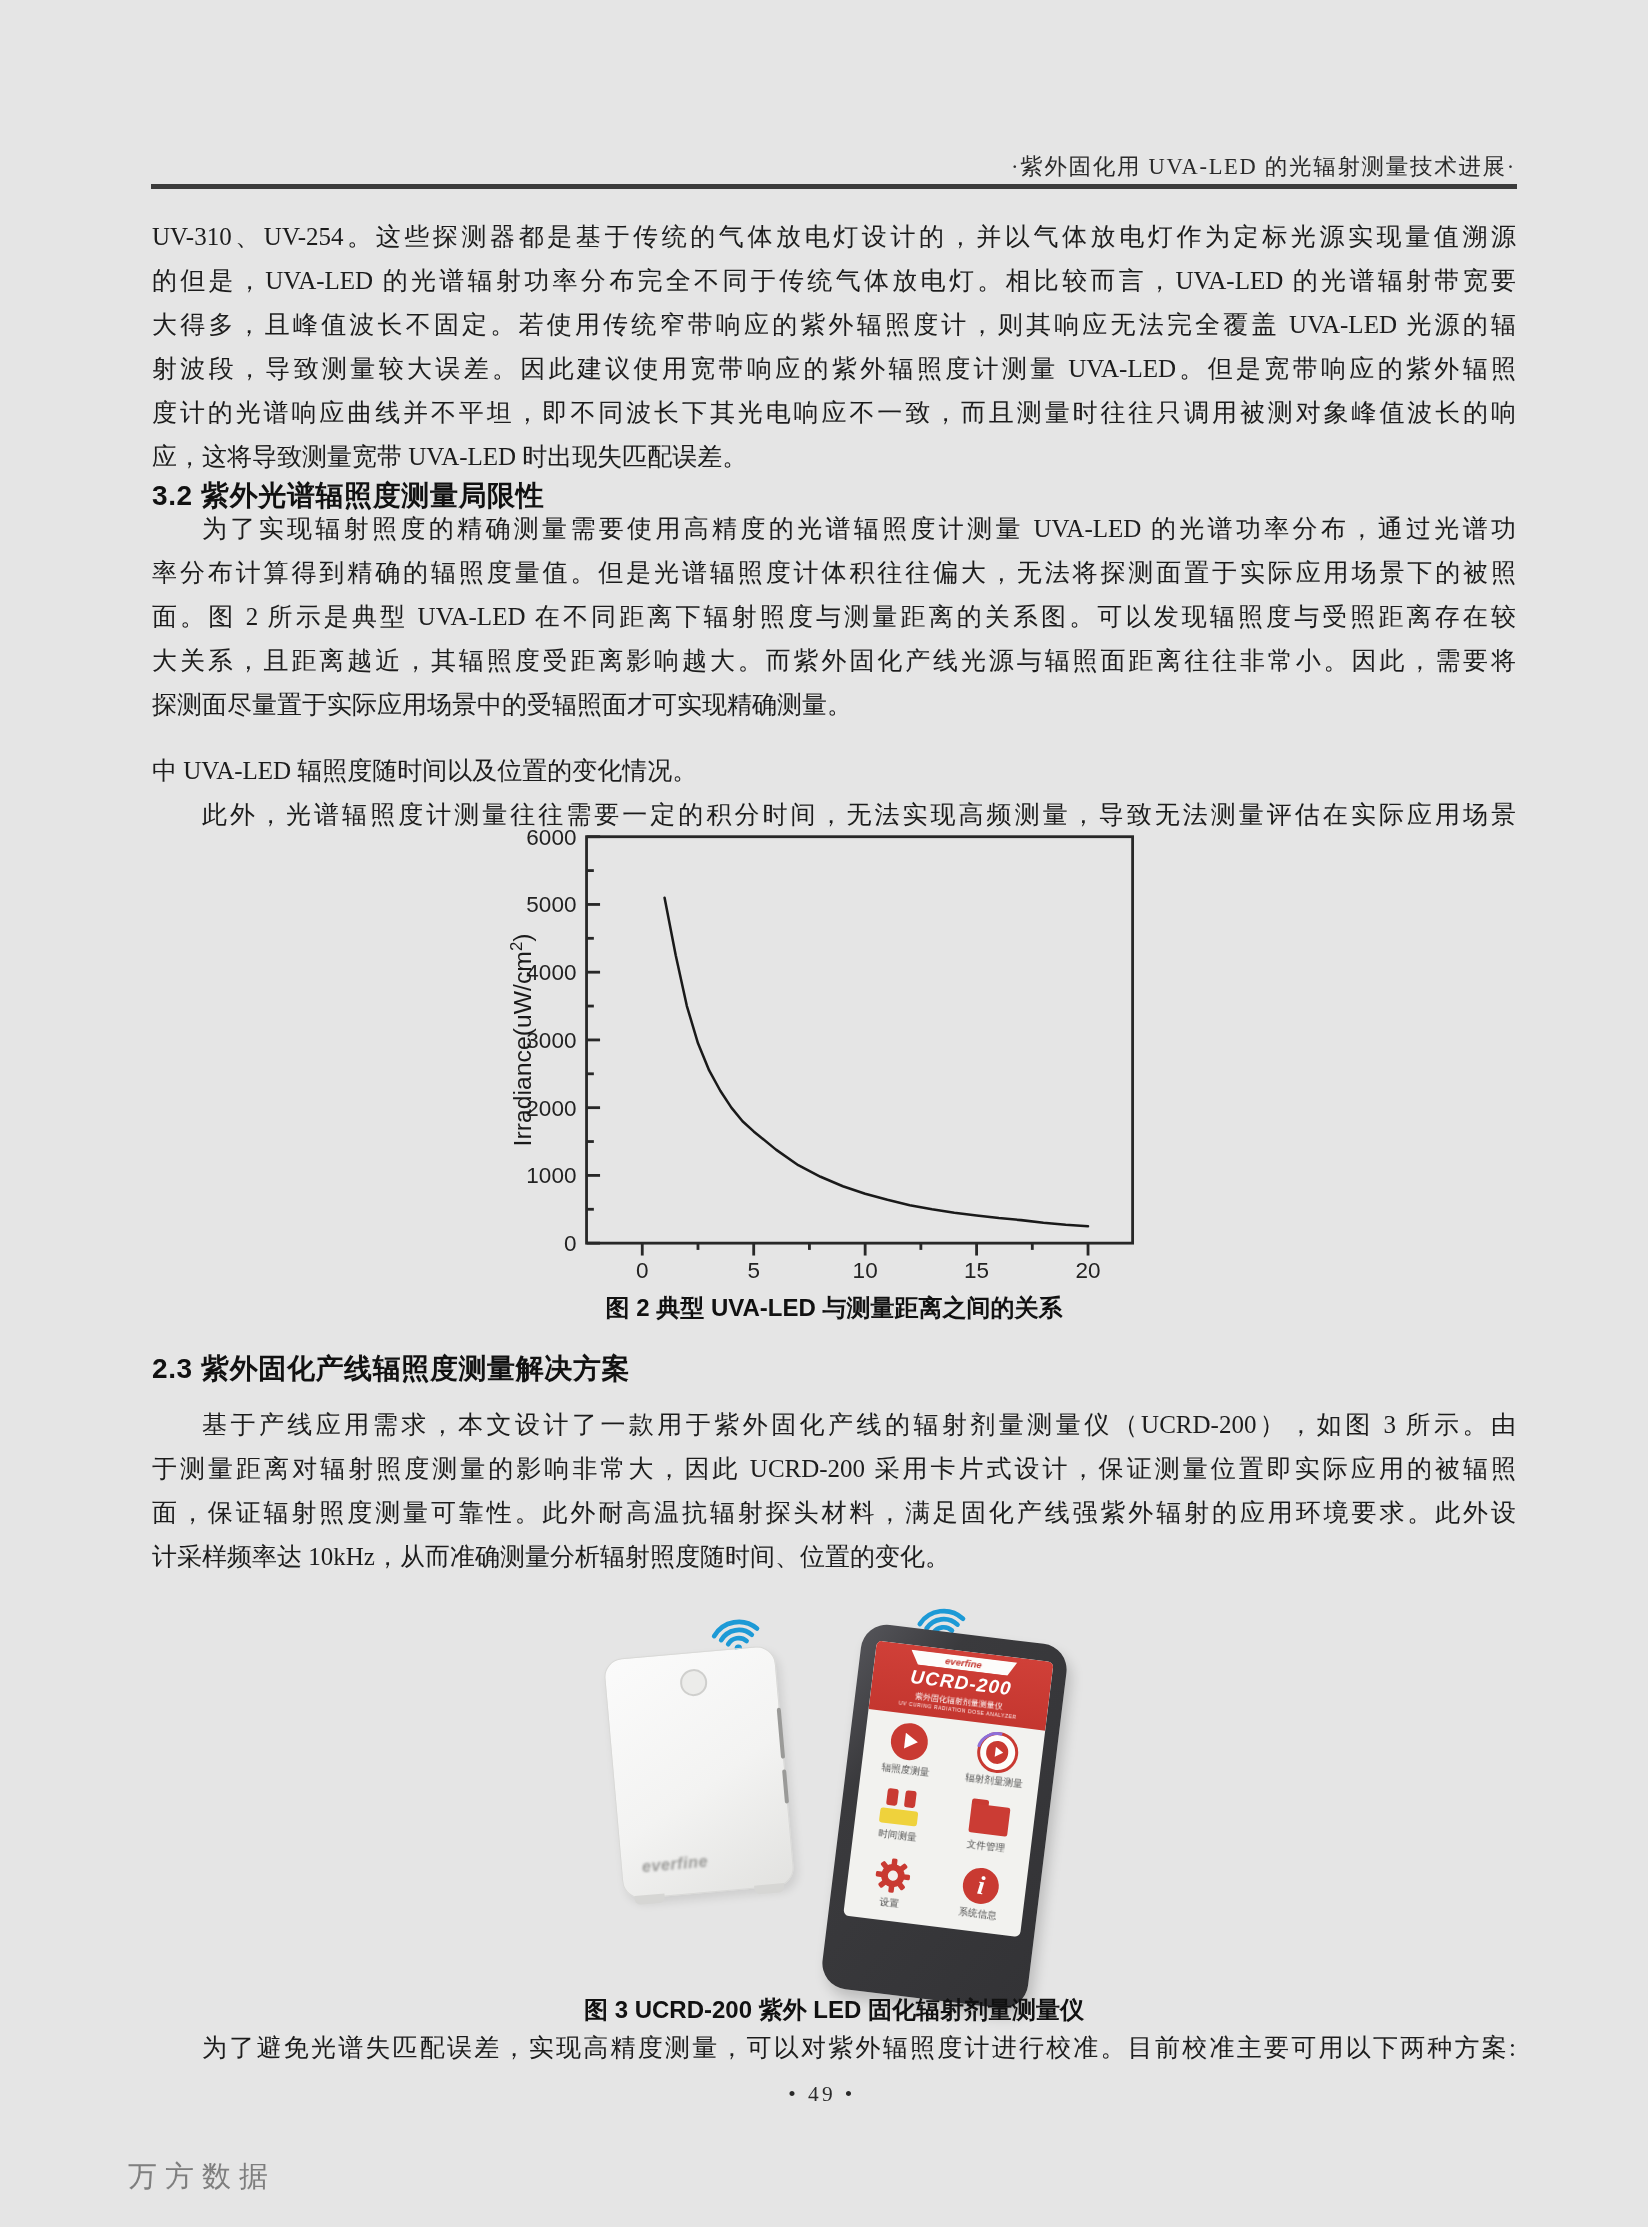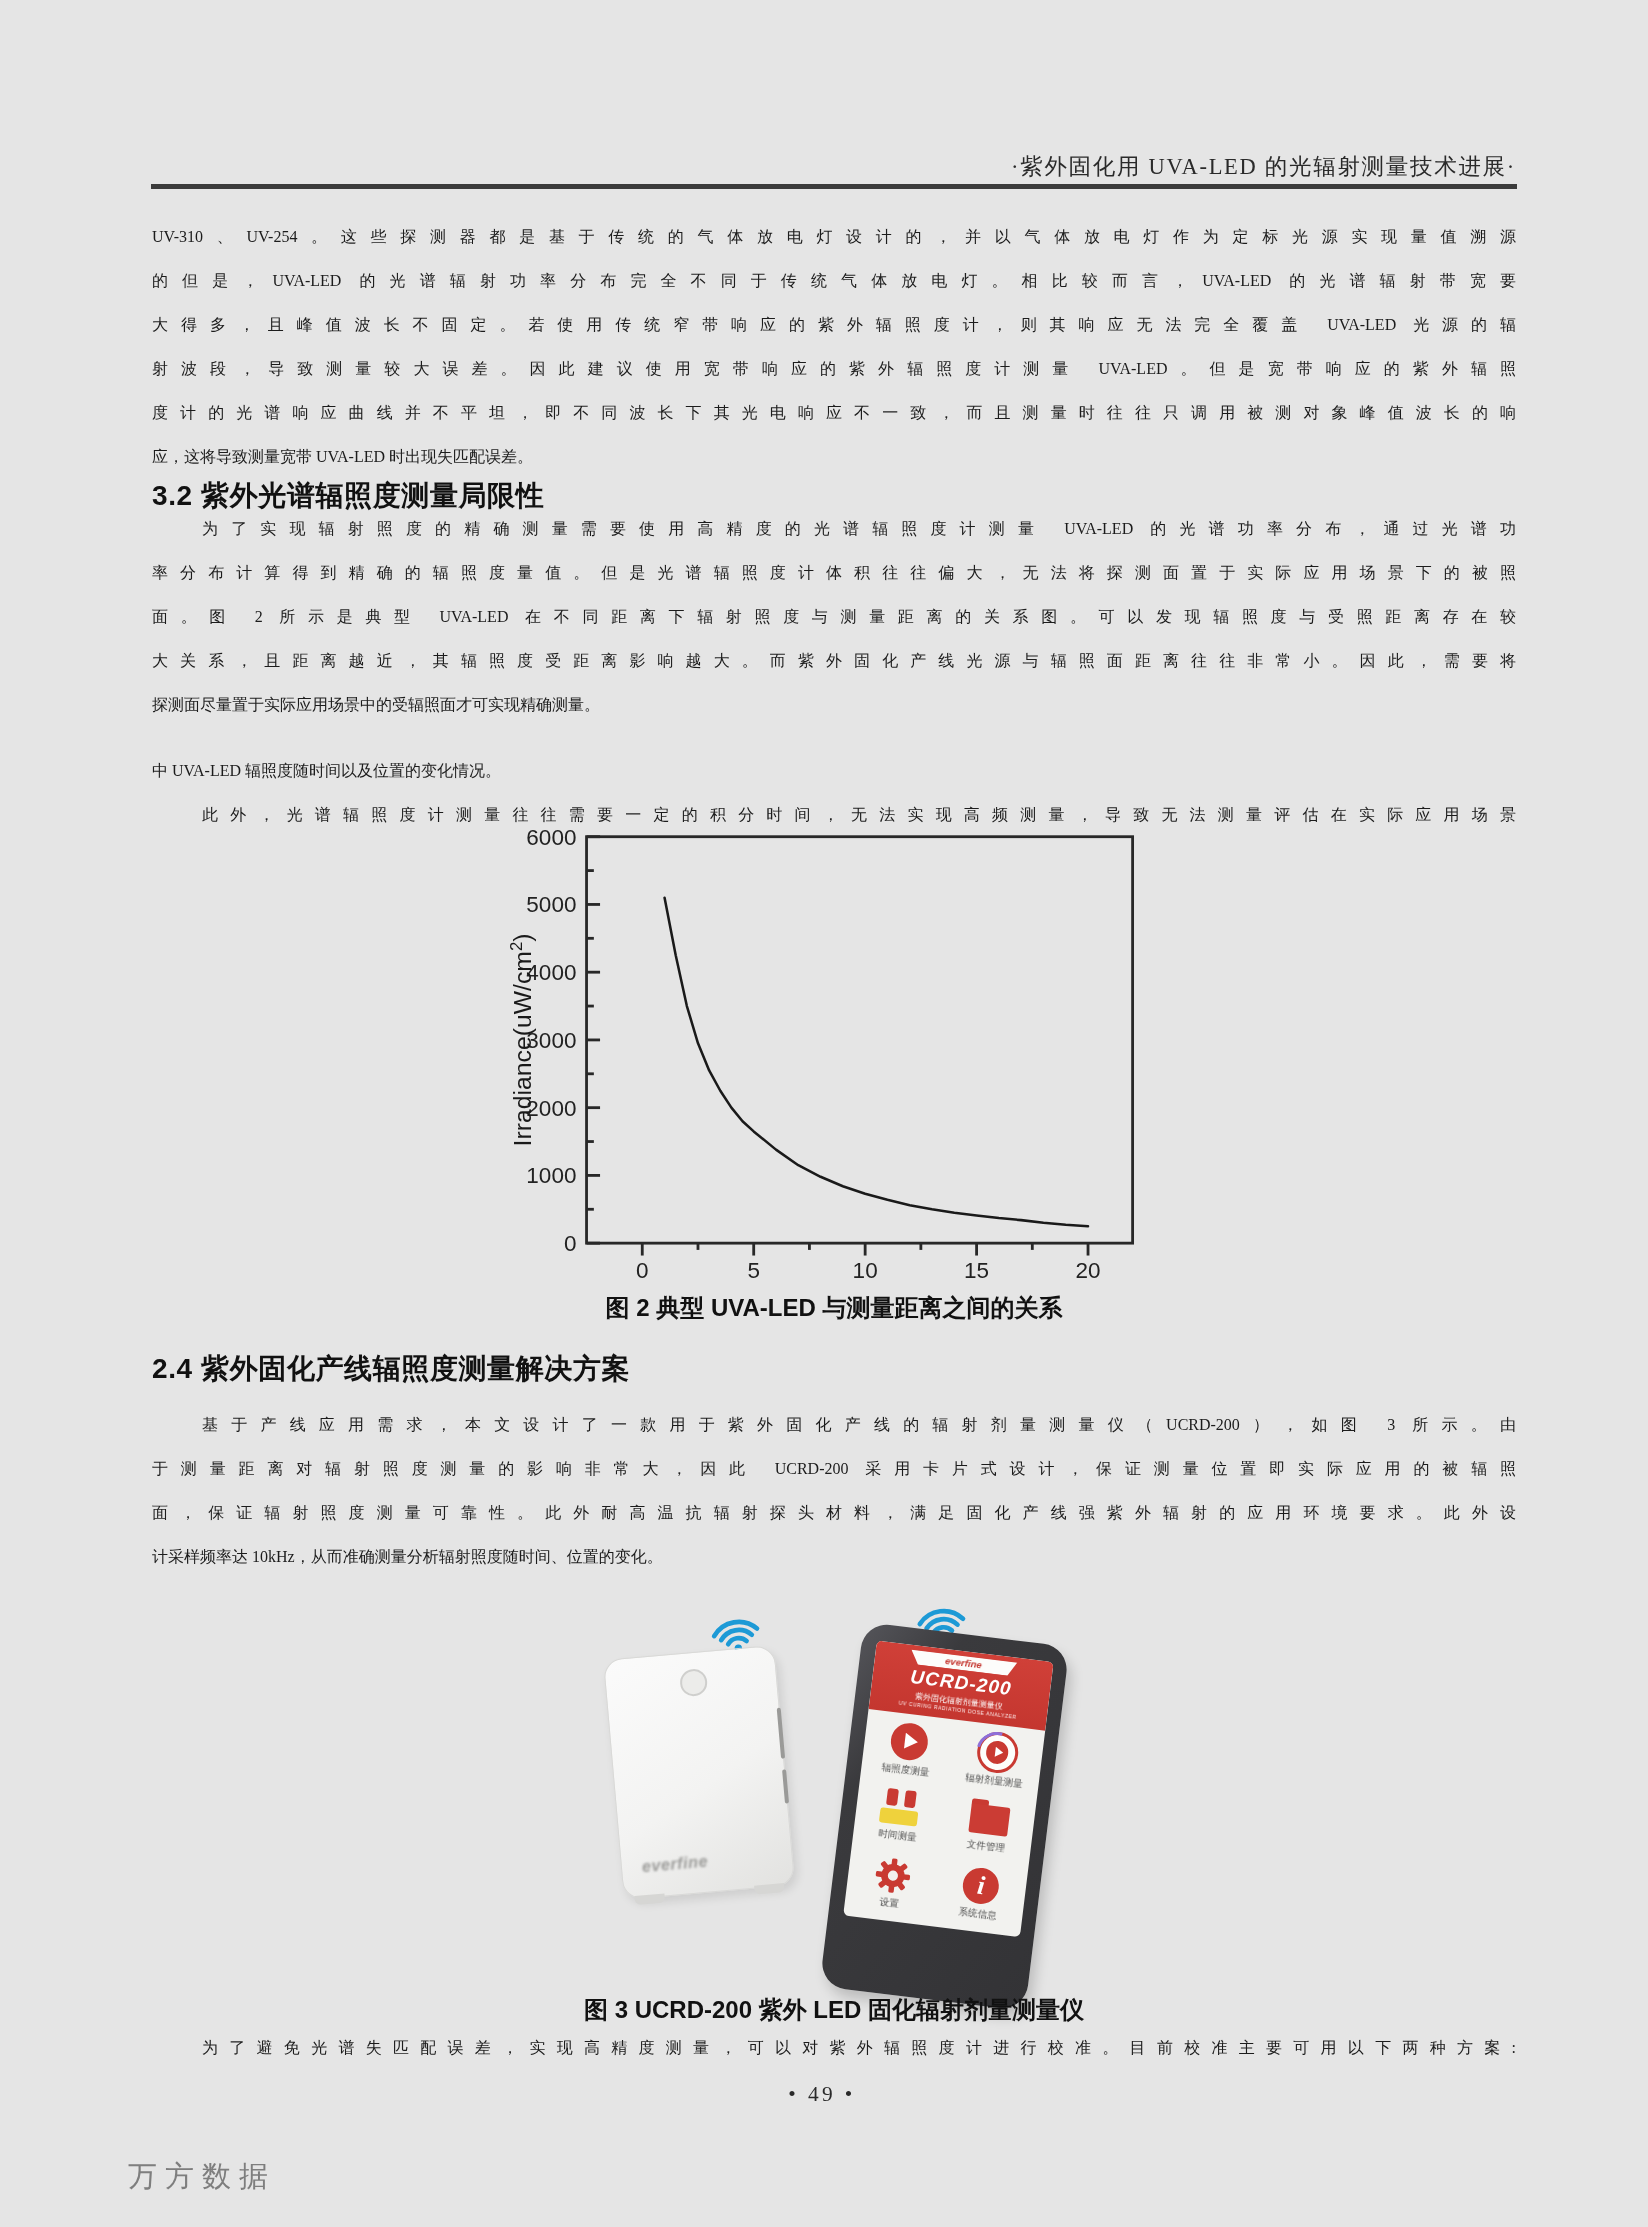--- a/index.html
+++ b/index.html
@@ -2,21 +2,21 @@
 <html style="font-size:9px"><head>
 <meta charset="utf-8">
 <style>
   html,body{margin:0;padding:0;background:#9a9a9a;}
   .page{position:relative;width:1649px;height:2227px;background:#e5e5e5;overflow:hidden;
         font-family:"Liberation Serif",serif;color:#1f1f1f;}
   
   .hdr-title{position:absolute;top:151px;right:133px;font-size:22.5px;letter-spacing:1.7px;color:#2a2a2a;}
   .hdr-rule{position:absolute;left:151px;top:184px;width:1366px;height:5px;background:#3b3b3b;}
   
-  .para{position:absolute;left:152px;width:1364px;font-size:16px;color:#1c1c1c;}
+  .para{position:absolute;left:152px;width:1364px;font-size:25px;color:#1c1c1c;}
   .ln{height:44px;line-height:44px;white-space:nowrap;text-align:justify;text-align-last:justify;text-justify:inter-character;overflow:visible;}
   .ln.last{text-align-last:left;}
   .ln.ind{text-indent:50px;}
   .sec-h{position:absolute;left:152px;font-family:"Liberation Sans",sans-serif;font-weight:700;
          font-size:28px;color:#111;letter-spacing:0.6px;}
   .fig-cap{position:absolute;left:152px;width:1364px;text-align:center;font-family:"Liberation Sans",sans-serif;
            font-weight:700;font-size:24px;color:#111;}
   
   #fig2-svg{position:absolute;left:496px;top:817px;}
   
@@ -136,21 +136,21 @@
       <text x="852.8571428571429" y="819" text-anchor="middle" font-size="40" fill="#222" font-family="&quot;Liberation Sans&quot;,sans-serif">15</text>
       <line x1="951.8367346938776" y1="757" x2="951.8367346938776" y2="769" stroke="#282828" stroke-width="5"></line>
       <line x1="1050.8163265306123" y1="757" x2="1050.8163265306123" y2="779" stroke="#282828" stroke-width="5"></line>
       <text x="1050.8163265306123" y="819" text-anchor="middle" font-size="40" fill="#222" font-family="&quot;Liberation Sans&quot;,sans-serif">20</text>
       <path d="M298.6,143.3 L318.4,245.6 L338.2,335.8 L358.0,402.0 L377.8,450.2 L397.6,486.3 L417.3,516.3 L437.1,540.4 L456.9,558.5 L496.5,590.9 L536.1,618.6 L575.7,639.1 L615.3,655.9 L654.9,669.2 L694.5,680.0 L734.1,689.6 L773.7,696.8 L813.3,702.9 L852.9,707.7 L892.4,712.5 L932.0,716.1 L971.6,720.9 L1011.2,724.5 L1050.8,726.9 " fill="none" stroke="#1a1a1a" stroke-width="4.5" stroke-linejoin="round" stroke-linecap="round"></path>
       <text x="645" y="885" text-anchor="middle" font-size="44" fill="#1a1a1a" font-family="&quot;Liberation Sans&quot;,sans-serif">Distance(cm)</text>
       <text transform="translate(62 396) rotate(-90)" text-anchor="middle" font-size="44" fill="#1a1a1a" font-family="&quot;Liberation Sans&quot;,sans-serif"><tspan>Irradiance(uW/cm</tspan><tspan baseline-shift="super" font-size="30">2</tspan><tspan baseline-shift="0">)</tspan></text>
     </svg>
   <div class="fig-cap" style="top:1292px">图 2 典型 UVA-LED 与测量距离之间的关系</div>
 
-  <div class="sec-h" style="top:1350px">2.4 紫外固化产线辐照度测量解决方案</div>
+  <div class="sec-h" style="top:1350px">2.3 紫外固化产线辐照度测量解决方案</div>
 
   <div class="para" style="top:1403px">
     <div class="ln ind">基于产线应用需求，本文设计了一款用于紫外固化产线的辐射剂量测量仪（UCRD-200），如图 3 所示。由</div>
     <div class="ln">于测量距离对辐射照度测量的影响非常大，因此 UCRD-200 采用卡片式设计，保证测量位置即实际应用的被辐照</div>
     <div class="ln">面，保证辐射照度测量可靠性。此外耐高温抗辐射探头材料，满足固化产线强紫外辐射的应用环境要求。此外设</div>
     <div class="ln last">计采样频率达 10kHz，从而准确测量分析辐射照度随时间、位置的变化。</div>
   </div>
 
   <svg class="wifi" style="left:700px;top:1602px;transform:rotate(-10deg)" width="70" height="54" viewBox="0 0 100 80">
     <g stroke="#1d9ad6" stroke-width="7" fill="none" stroke-linecap="round">

